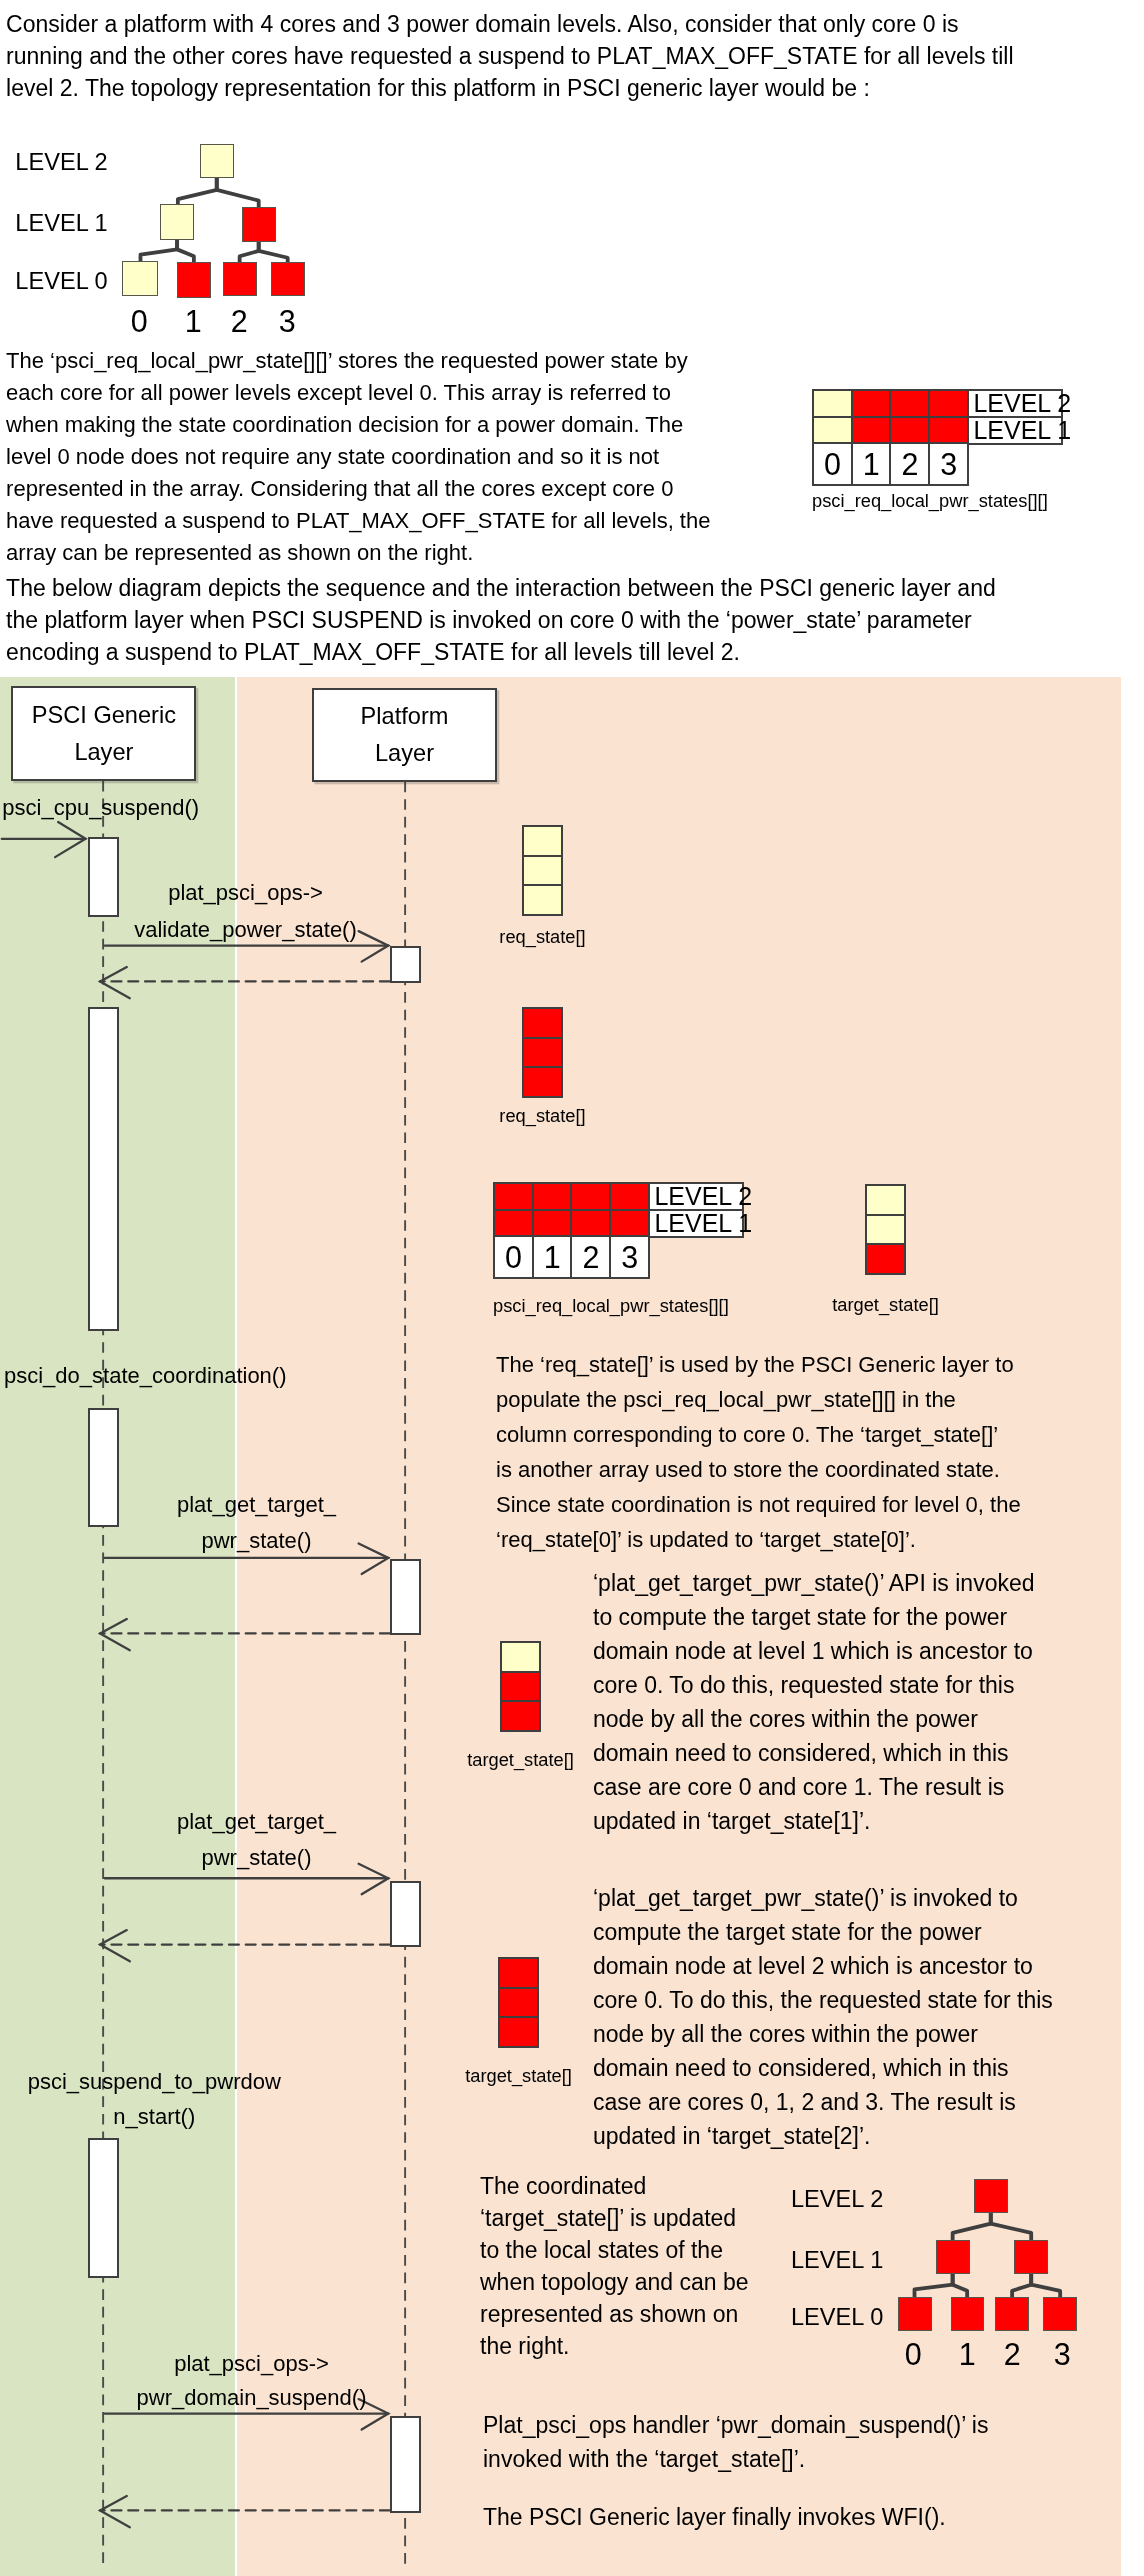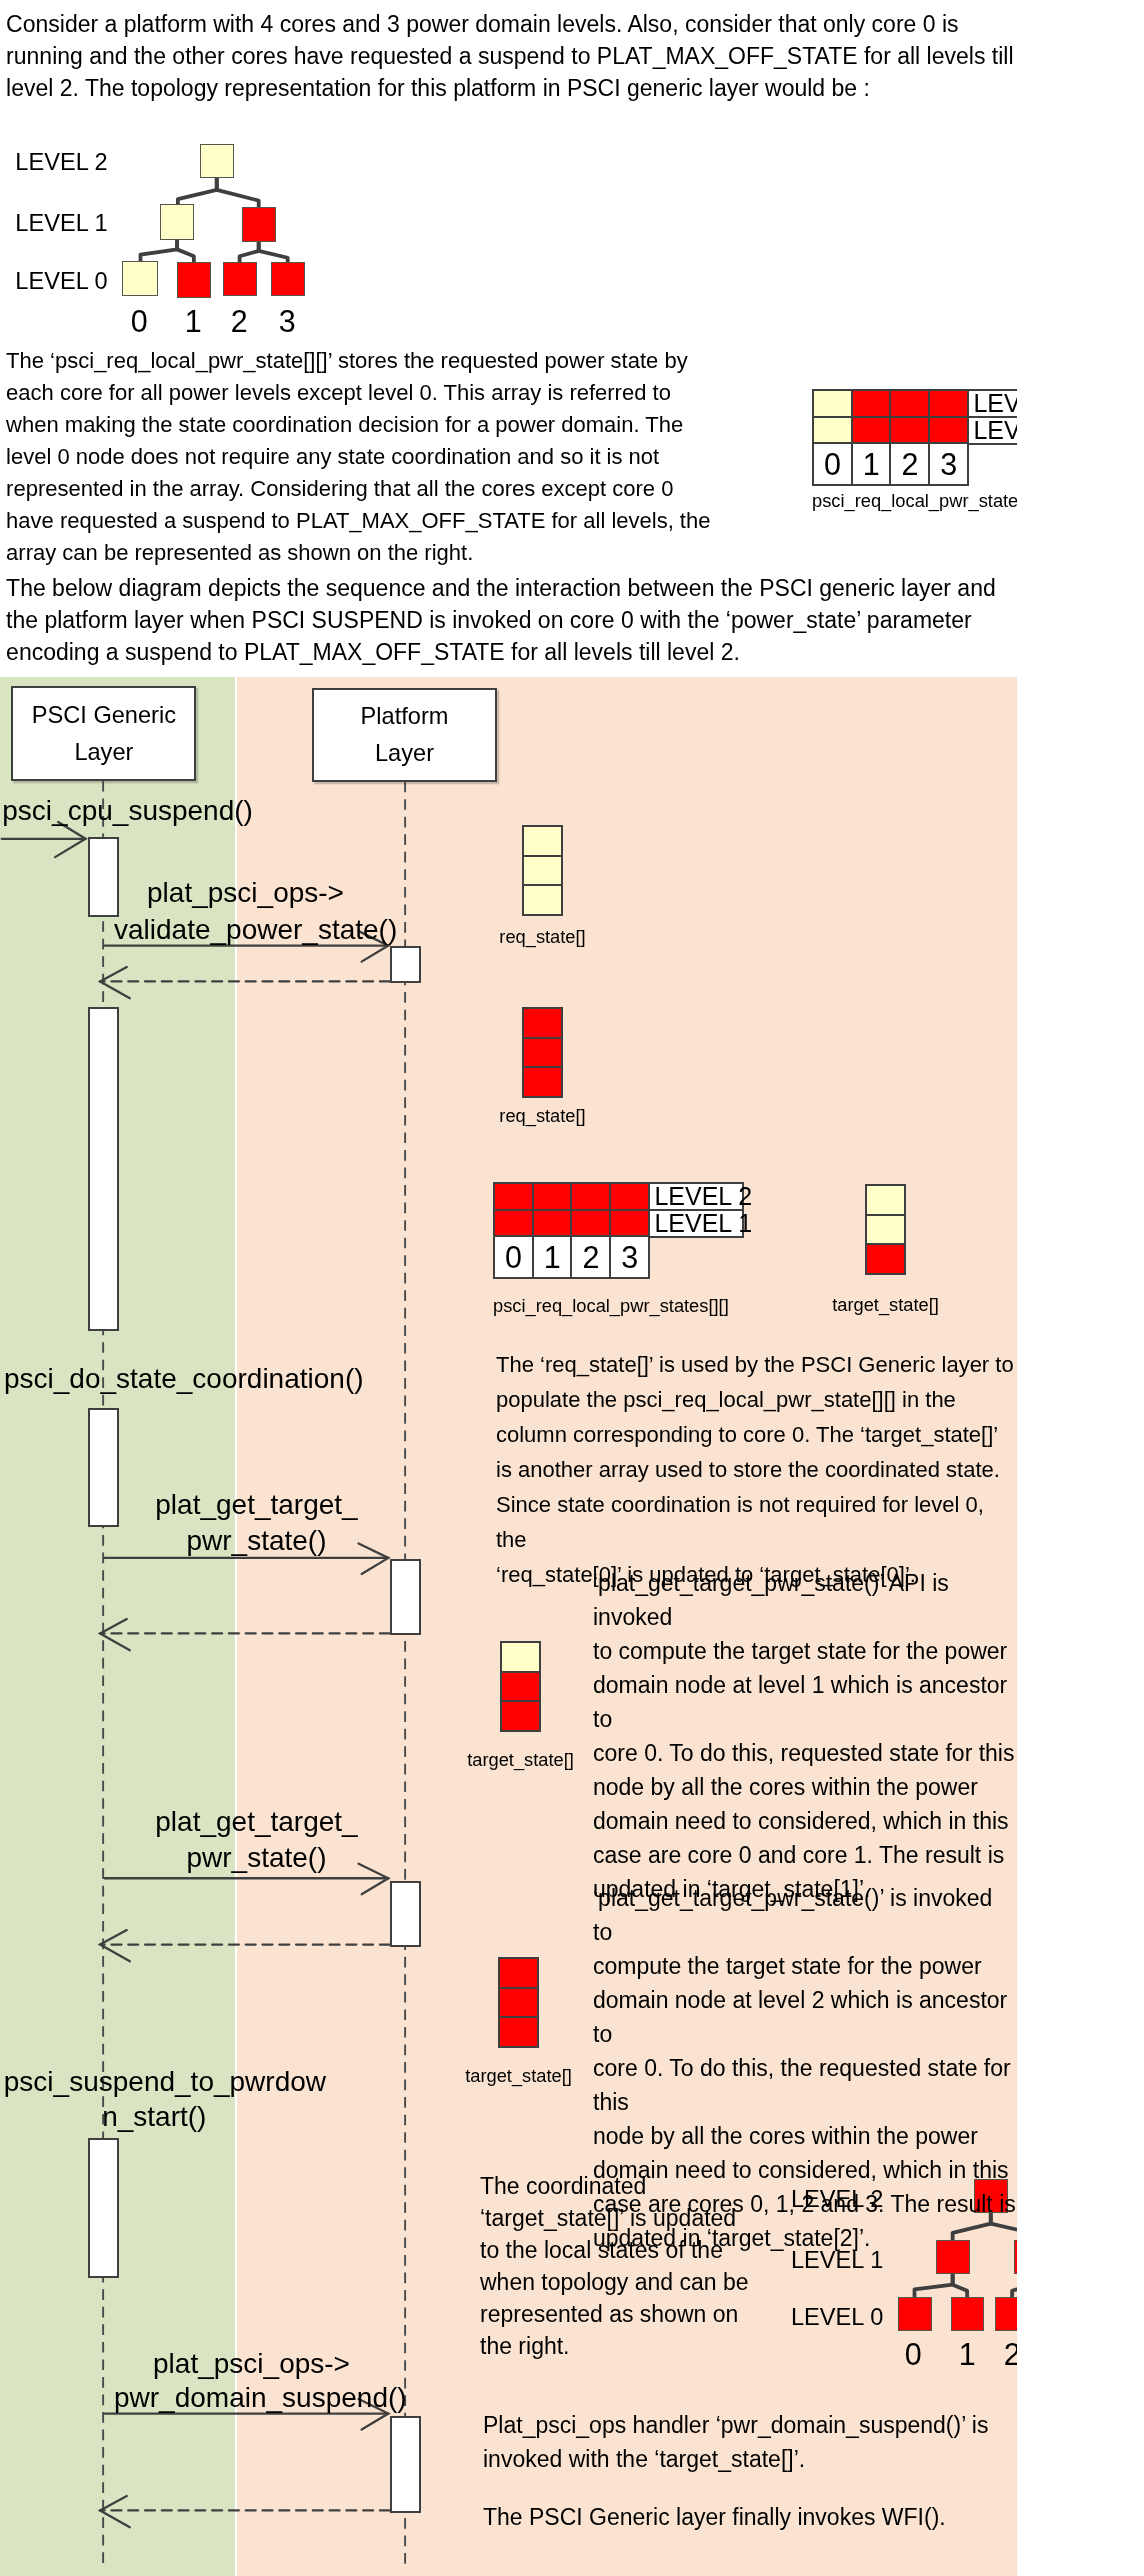--- a/index.html
+++ b/index.html
@@ -1,21 +1,21 @@
 <!DOCTYPE html>
 <html style="--green-band: #d9e4c2; --peach-band: #fae3d0; --yellow: #ffffc9; --red: #fe0000; --line: #3f3f3f; --node-border: #56564a; --text: #000000;font-size:12.2px"><head>
 <meta charset="utf-8">
 <style>
   :root{
     --green-band:#d9e4c2; --peach-band:#fae3d0; --yellow:#ffffc9; --red:#fe0000;
     --line:#3f3f3f; --node-border:#56564a; --text:#000000; --white:#ffffff;
   }
   *{margin:0;padding:0;box-sizing:border-box}
   body{background:#fff;font-family:"Liberation Sans",sans-serif;color:var(--text)}
-  .page{position:relative;width:1017px;height:2576px;background:#fff;overflow:hidden}
+  .page{position:relative;width:1121px;height:2576px;background:#fff;overflow:hidden}
   .para{position:absolute;white-space:pre-line;z-index:3}
   .band{position:absolute;z-index:0}
   .overlay{position:absolute;left:0;top:0;z-index:1}
   .tnode{position:absolute;border:1.5px solid var(--node-border);z-index:2}
   .tnode.yellow{background:var(--yellow)}
   .tnode.red{background:var(--red)}
   .tree-label{position:absolute;font-size:23.6px;z-index:3;white-space:nowrap}
   .tree-core{position:absolute;width:30.5px;text-align:center;font-size:30.5px;z-index:3}
   .pwr-table{position:absolute;z-index:2}
   .trow{display:flex}
@@ -33,21 +33,21 @@
   .state-col{position:absolute;width:41px;z-index:2}
   .vcells{display:flex;flex-direction:column}
   .vcells .cell{width:41px;height:32px}
   .vcells .cell + .cell{margin-top:-2.3px}
   .vlabel{display:block;width:max-content;margin-left:50%;transform:translateX(-50%);
           font-size:18.3px;white-space:nowrap}
   .actor-box{position:absolute;background:#fff;border:2.3px solid var(--line);z-index:2;
              display:flex;align-items:center;justify-content:center;text-align:center;
              font-size:23.6px;line-height:37px;white-space:pre-line;box-shadow:2.3px 2.3px 0 rgba(60,60,60,0.25)}
   .activation{position:absolute;width:30.5px;background:#fff;border:2.3px solid var(--line);z-index:2}
-  .call-label{position:absolute;font-size:28px;z-index:3;white-space:pre-line}
+  .call-label{position:absolute;font-size:22px;z-index:3;white-space:pre-line}
   .annot{position:absolute;font-size:23px;z-index:3;white-space:pre-line}
 </style>
 </head>
 <body>
 
 <div class="page">
 
   <div class="band" style="left:0;top:677px;width:235px;height:1899px;background:var(--green-band)"></div>
   <div class="band" style="left:237px;top:677px;width:907px;height:1899px;background:var(--peach-band)"></div>
 

